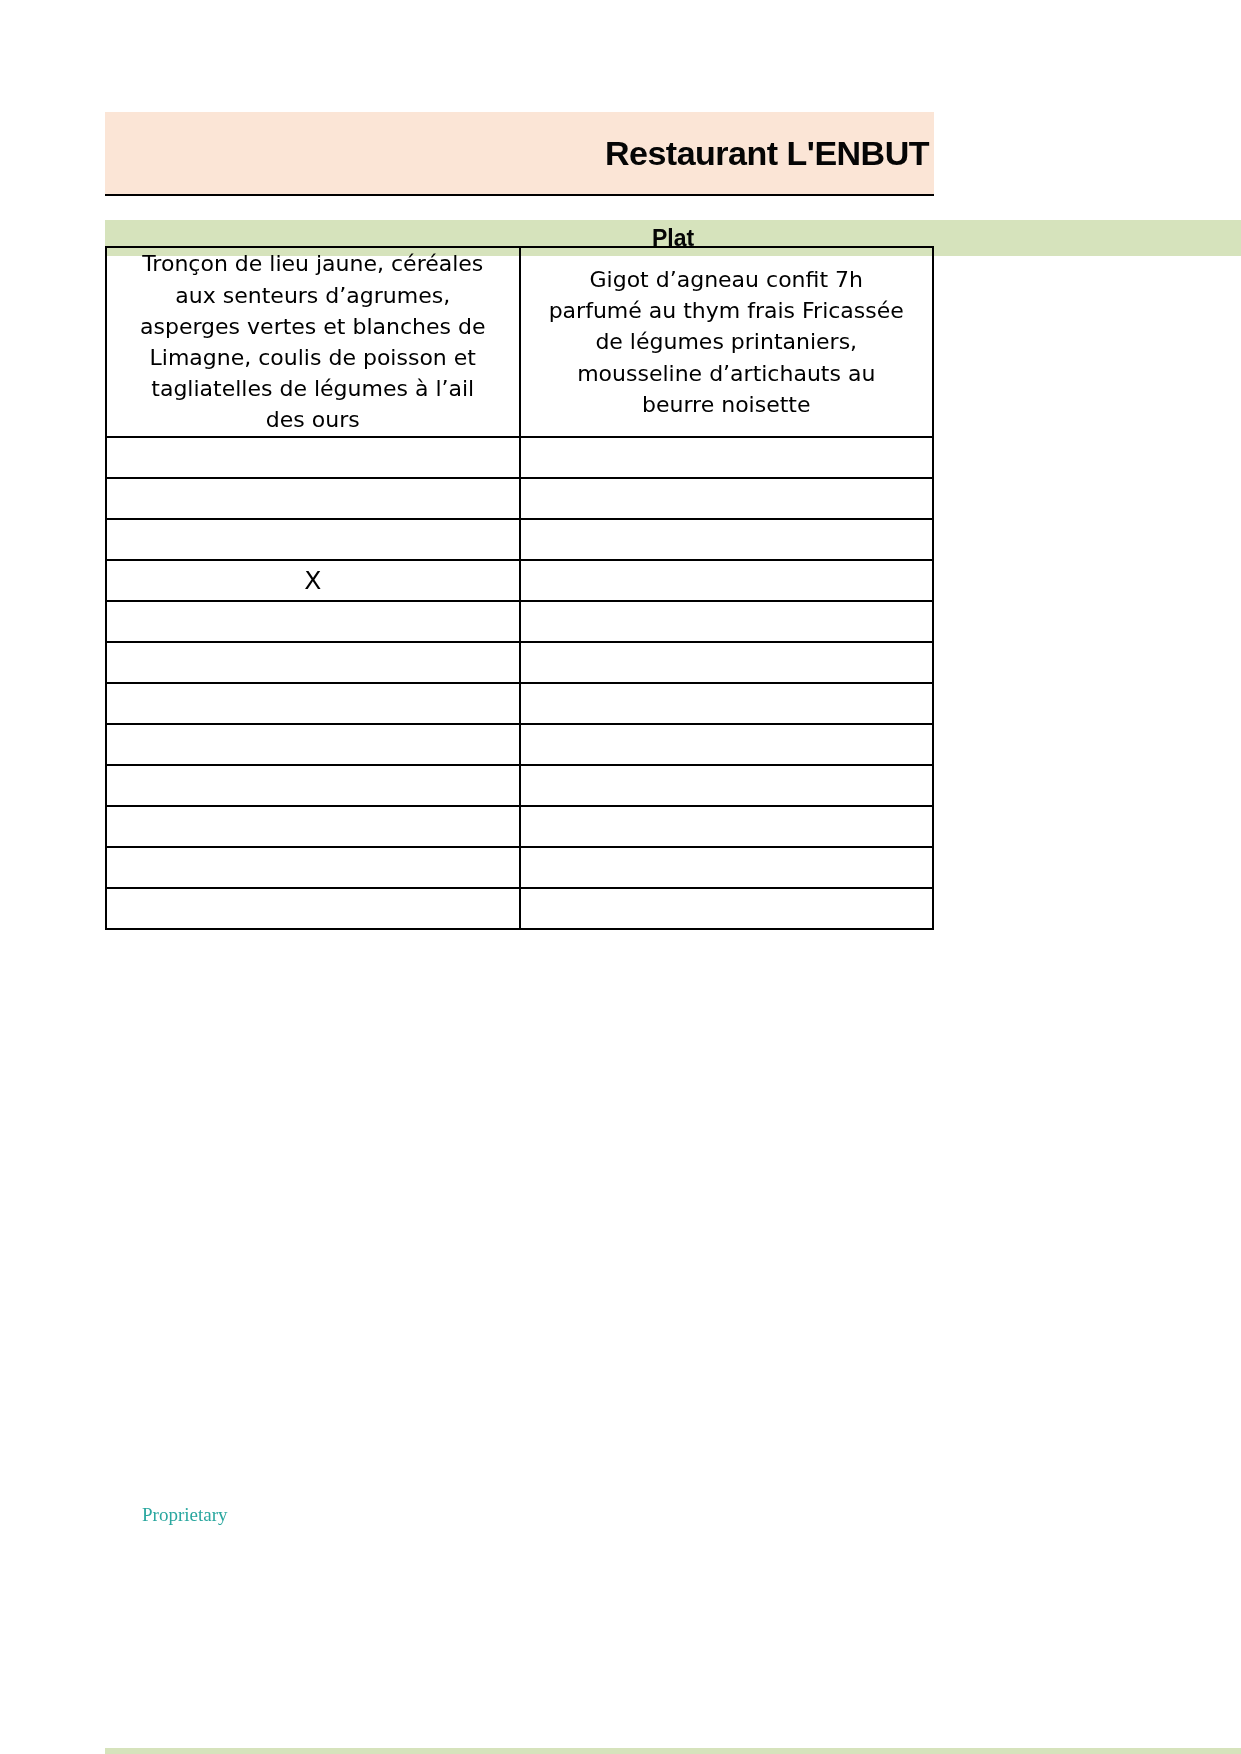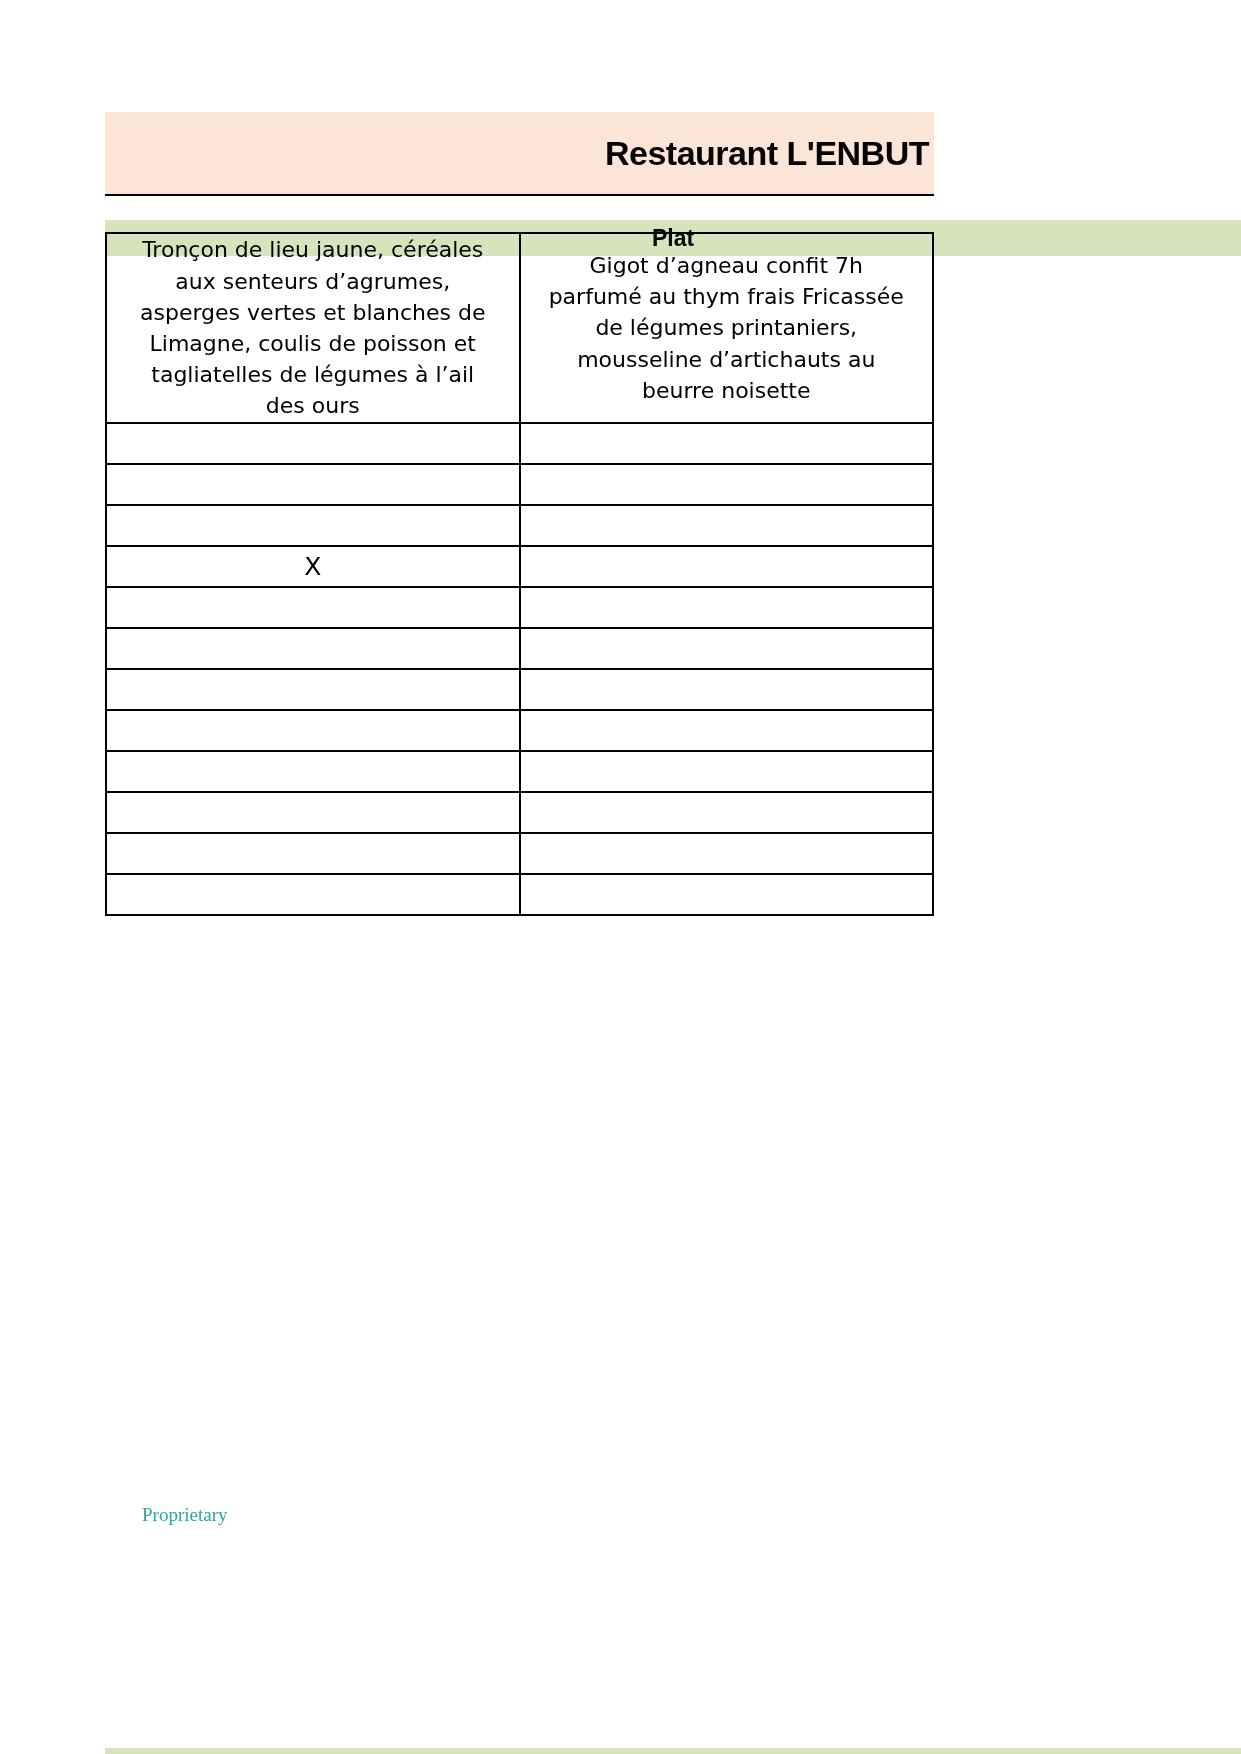--- a/index.html
+++ b/index.html
@@ -28,21 +28,21 @@
   .plat-bar{
     position:absolute;left:105px;top:196px;width:1136px;height:36px;
     background:#d6e3bc;
     display:flex;align-items:center;justify-content:center;margin-top:24px;
   }
   .plat-bar .plat-label{
     font-family:"Liberation Sans",sans-serif;
     font-weight:700;font-size:23px;color:#050505;
   }
   table.menu{
-    position:absolute;left:105px;top:232px;width:829px;
+    position:absolute;left:105px;top:246px;width:829px;
     border-collapse:collapse;table-layout:fixed;
   }
   table.menu td{
     border:2px solid #000;
     width:50%;
     text-align:center;vertical-align:middle;
     padding:0 2px;box-sizing:border-box;
     font-size:22px;
   }
   td.desc{

